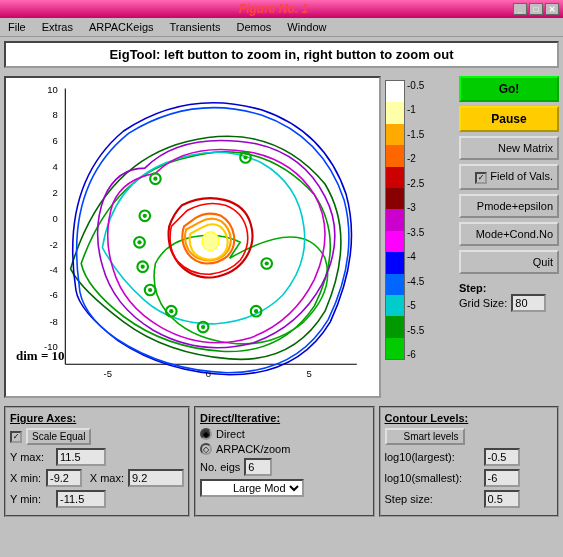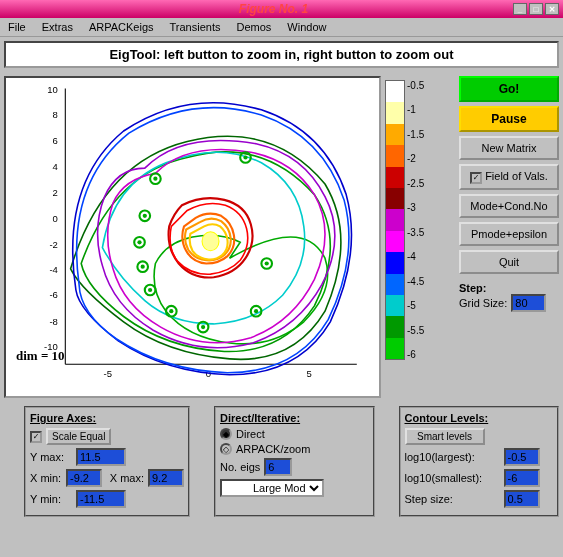--- a/index.html
+++ b/index.html
@@ -125,21 +125,21 @@
       cursor: pointer;
       text-align: center;
       color: black;
     }
     .btn-normal {
       background: #c0c0c0;
       border: 2px outset #e0e0e0;
       padding: 4px;
       font-size: 11px;
       cursor: pointer;
-      text-align: center;
+      text-align: right;
     }
     .mesh-section {
       margin-top: 4px;
       background: #c0c0c0;
     }
     .mesh-label { font-weight: bold; font-size: 11px; }
     .mesh-row { display: flex; align-items: center; gap: 4px; font-size: 11px; }
     .mesh-input {
       width: 35px;
       border: 2px inset #999;
@@ -152,37 +152,36 @@
     .bottom-panels {
       display: flex;
       padding: 4px;
       gap: 4px;
     }
     .panel-box {
       border: 2px groove #999;
       padding: 4px;
       background: #c0c0c0;
       flex: 1;
-      margin-left: 20px;
     }
     .panel-title {
       font-weight: bold;
       font-size: 11px;
       margin-bottom: 4px;
       text-decoration: underline;
     }
     .panel-row {
       display: flex;
       align-items: center;
       gap: 4px;
       margin-bottom: 3px;
     }
     .panel-input {
       border: 2px inset #999;
-      background: #1d4ed8;
+      background: #e5e5e5;
       padding: 1px 2px;
       font-size: 11px;
     }
     .wide-input { width: 50px; }
     .radio-dot {
       width: 12px; height: 12px;
       border: 2px inset #999;
       background: #c0c0c0;
       border-radius: 50%;
       display: inline-flex;
@@ -355,22 +354,22 @@
   </div>
 
   <div class="right-panel">
     <button class="btn-go">Go!</button>
     <button class="btn-pause">Pause</button>
     <button class="btn-normal">New Matrix</button>
     <button class="btn-normal">
       <span class="checkbox-sq">✓</span>
       <span>Field of Vals.</span>
     </button>
+    <button class="btn-normal">Pmode+epsilon</button>
     <button class="btn-normal">Mode+Cond.No</button>
-    <button class="btn-normal">Pmode+epsilon</button>
     <button class="btn-normal">Quit</button>
     <div class="mesh-section">
       <div class="mesh-label">Step:</div>
       <div class="mesh-row">
         <span>Grid Size:</span>
         <input type="text" class="mesh-input panel-input" value="80" style="">
       </div>
     </div>
   </div>
 </div>
@@ -384,21 +383,21 @@
       <button class="btn-normal" style="font-size:10px; padding:1px 4px;">Scale Equal</button>
     </div>
     <div class="panel-row">
       <span style="width:42px;">Y max:</span>
       <input type="text" class="panel-input wide-input" value="11.5" style="">
     </div>
     <div class="panel-row">
       <span style="width:32px;">X min:</span>
       <input type="text" class="panel-input" style="width: 36px;" value="-9.2">
       <span style="width:38px; text-align:right;">X max:</span>
-      <input type="text" class="panel-input" style="width: 36px;" value="9.2">
+      <input type="text" class="panel-input" style="width: 56px;" value="9.2">
     </div>
     <div class="panel-row">
       <span style="width:42px;">Y min:</span>
       <input type="text" class="panel-input wide-input" value="-11.5" style="">
     </div>
   </div>
 
   <div class="panel-box">
     <div class="panel-title">Direct/Iterative:</div>
     <div class="panel-row">

